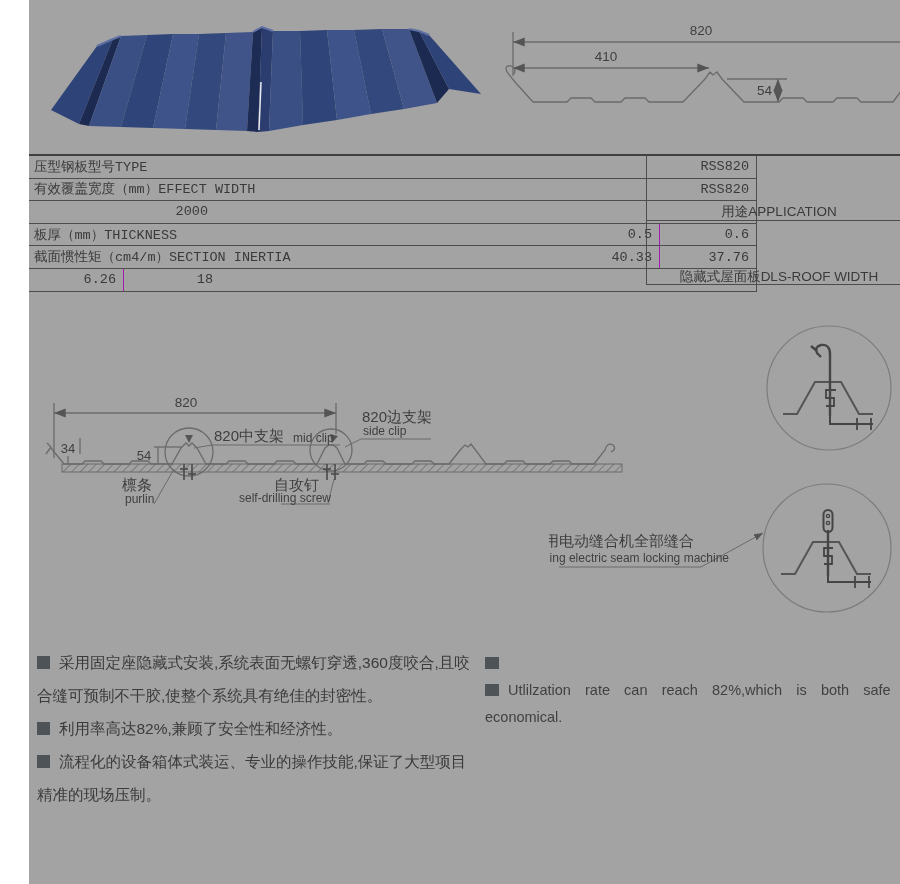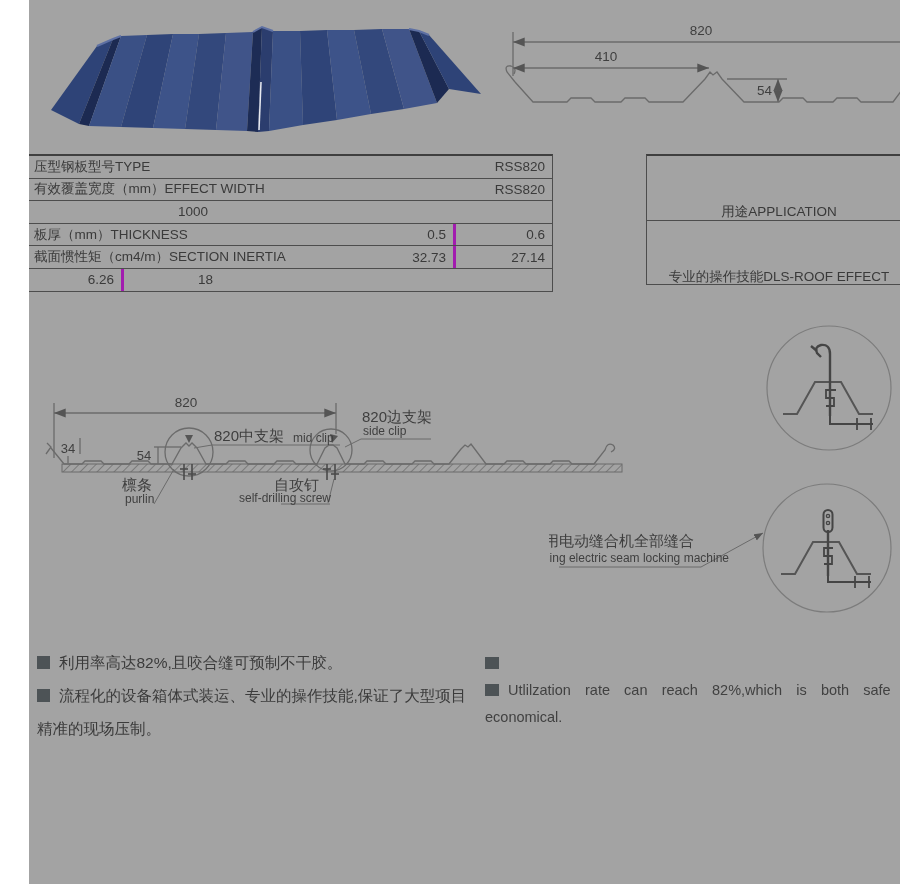--- a/index.html
+++ b/index.html
@@ -1,26 +1,26 @@
 <!DOCTYPE html>
 <html><head>
 <meta charset="utf-8">
 <style>
   html,body{margin:0;padding:0;background:#ffffff;}
   #page{position:relative;width:900px;height:884px;background:#a3a3a3;overflow:hidden;
         font-family:"Liberation Sans","DejaVu Sans",sans-serif;color:#3a3a3a;margin-left:29px;}
   .abs{position:absolute;}
 
   
-  #spec-table{left:0;top:154px;width:524px;border-top:2px solid #3f3f3f;border-right:1px solid #4d4d4d;box-sizing:border-box;}
+  #spec-table{left:0;top:154px;width:728px;border-top:2px solid #3f3f3f;border-right:1px solid #4d4d4d;box-sizing:border-box;font-family:Liberation Mono, monospace;}
   .trow{display:flex;height:21.6px;border-bottom:1px solid #4d4d4d;font-size:13.5px;color:#3a3a3a;}
   .tlabel{flex:1;display:flex;align-items:center;padding-left:5px;white-space:nowrap;overflow:hidden;}
   .tval{display:flex;align-items:center;justify-content:flex-end;padding-right:7px;box-sizing:border-box;}
   .tspan{width:186px;}
-  .tv1{width:95px;border-right:3px solid #a21caf;}
+  .tv1{width:95px;border-right:1px solid #a21caf;}
   .tv2{width:96px;}
 
   
   #app-box{left:617px;top:154px;width:283px;height:131px;border-top:2px solid #3f3f3f;border-left:1px solid #4d4d4d;border-bottom:1px solid #4d4d4d;box-sizing:border-box;}
   .app-cell{height:64px;display:flex;flex-direction:row;justify-content:center;align-items:flex-end;padding-right:18px;font-size:13.5px;line-height:17px;color:#3a3a3a;}
   .app-cell.first{border-bottom:1px solid #4d4d4d;}
 
   
   #features-zh{left:8px;top:646px;width:442px;font-size:15.5px;line-height:33px;color:#3b3b3b;}
   #features-en{left:456px;top:650px;width:444px;font-size:14.5px;line-height:27px;color:#414141;text-align:justify;}
@@ -93,46 +93,46 @@
   <div id="spec-table" class="abs">
     <div class="trow">
       <div class="tlabel">压型钢板型号TYPE</div>
       <div class="tval tspan">RSS820</div>
     </div>
     <div class="trow">
       <div class="tlabel">有效覆盖宽度（mm）EFFECT WIDTH</div>
       <div class="tval tspan">RSS820</div>
     </div>
     <div class="trow">
-      <div class="tval tspan">1000</div>
+      <div class="tval tspan">2000</div>
     </div>
     <div class="trow">
       <div class="tlabel">板厚（mm）THICKNESS</div>
       <div class="tval tv1">0.5</div>
       <div class="tval tv2">0.6</div>
     </div>
     <div class="trow">
       <div class="tlabel">截面惯性矩（cm4/m）SECTION INERTIA</div>
-      <div class="tval tv1">32.73</div>
-      <div class="tval tv2">27.14</div>
+      <div class="tval tv1">40.33</div>
+      <div class="tval tv2">37.76</div>
     </div>
     <div class="trow">
       <div class="tval tv1">6.26</div>
       <div class="tval tv2">18</div>
     </div>
   </div>
 
   <div id="app-box" class="abs">
     <div class="app-cell first">
       <span>用途</span>
       <span>APPLICATION</span>
     </div>
     <div class="app-cell">
-      <span>专业的操作技能</span>
-      <span>DLS-ROOF EFFECT</span>
+      <span>隐藏式屋面板</span>
+      <span>DLS-ROOF WIDTH</span>
     </div>
   </div>
 
   <svg class="abs" style="left:5px;top:390px" width="620" height="130" viewBox="0 0 620 130">
     <defs>
       <pattern id="hatch" width="6" height="8" patternUnits="userSpaceOnUse" patternTransform="rotate(45)">
         <line x1="0" y1="0" x2="0" y2="8" stroke="#7a7a7a" stroke-width="2"></line>
       </pattern>
       <marker id="arr2" markerWidth="10" markerHeight="8" refX="9" refY="4" orient="auto-start-reverse">
         <path d="M0,0.5 L9,4 L0,7.5 z" fill="#555"></path>
@@ -225,21 +225,22 @@
       <line x1="306" y1="256" x2="306" y2="268" stroke-width="1.8"></line>
       <line x1="320" y1="256" x2="320" y2="268" stroke-width="1.8"></line>
     </g>
     <line x1="10" y1="247" x2="152" y2="247" stroke="#6b6b6b" stroke-width="1"></line>
     <line x1="152" y1="247" x2="214" y2="213" stroke="#6b6b6b" stroke-width="1" marker-end="url(#arr3)"></line>
     <text x="145" y="226" text-anchor="end" font-size="15">用电动缝合机全部缝合</text>
     <text x="180" y="242" text-anchor="end" font-size="12">Using electric seam locking machine</text>
   </svg>
 
   <div id="features-zh" class="abs">
-    <p class="feat"><span class="sq"></span><span>利用率高达82%,且咬合缝可预制不干胶。</span></p>
+    <p class="feat"><span class="sq"></span><span>采用固定座隐藏式安装,系统表面无螺钉穿透,360度咬合,且咬合缝可预制不干胶,使整个系统具有绝佳的封密性。</span></p>
+    <p class="feat"><span class="sq"></span><span>利用率高达82%,兼顾了安全性和经济性。</span></p>
     <p class="feat"><span class="sq"></span><span>流程化的设备箱体式装运、专业的操作技能,保证了大型项目精准的现场压制。</span></p>
   </div>
 
   <div id="features-en" class="abs">
     <p class="feat"><span class="sq"></span></p>
     <p class="feat"><span class="sq"></span><span>Utlilzation rate can reach 82%,which is both safe and economical.</span></p>
 
   </div>
 
 </div>

